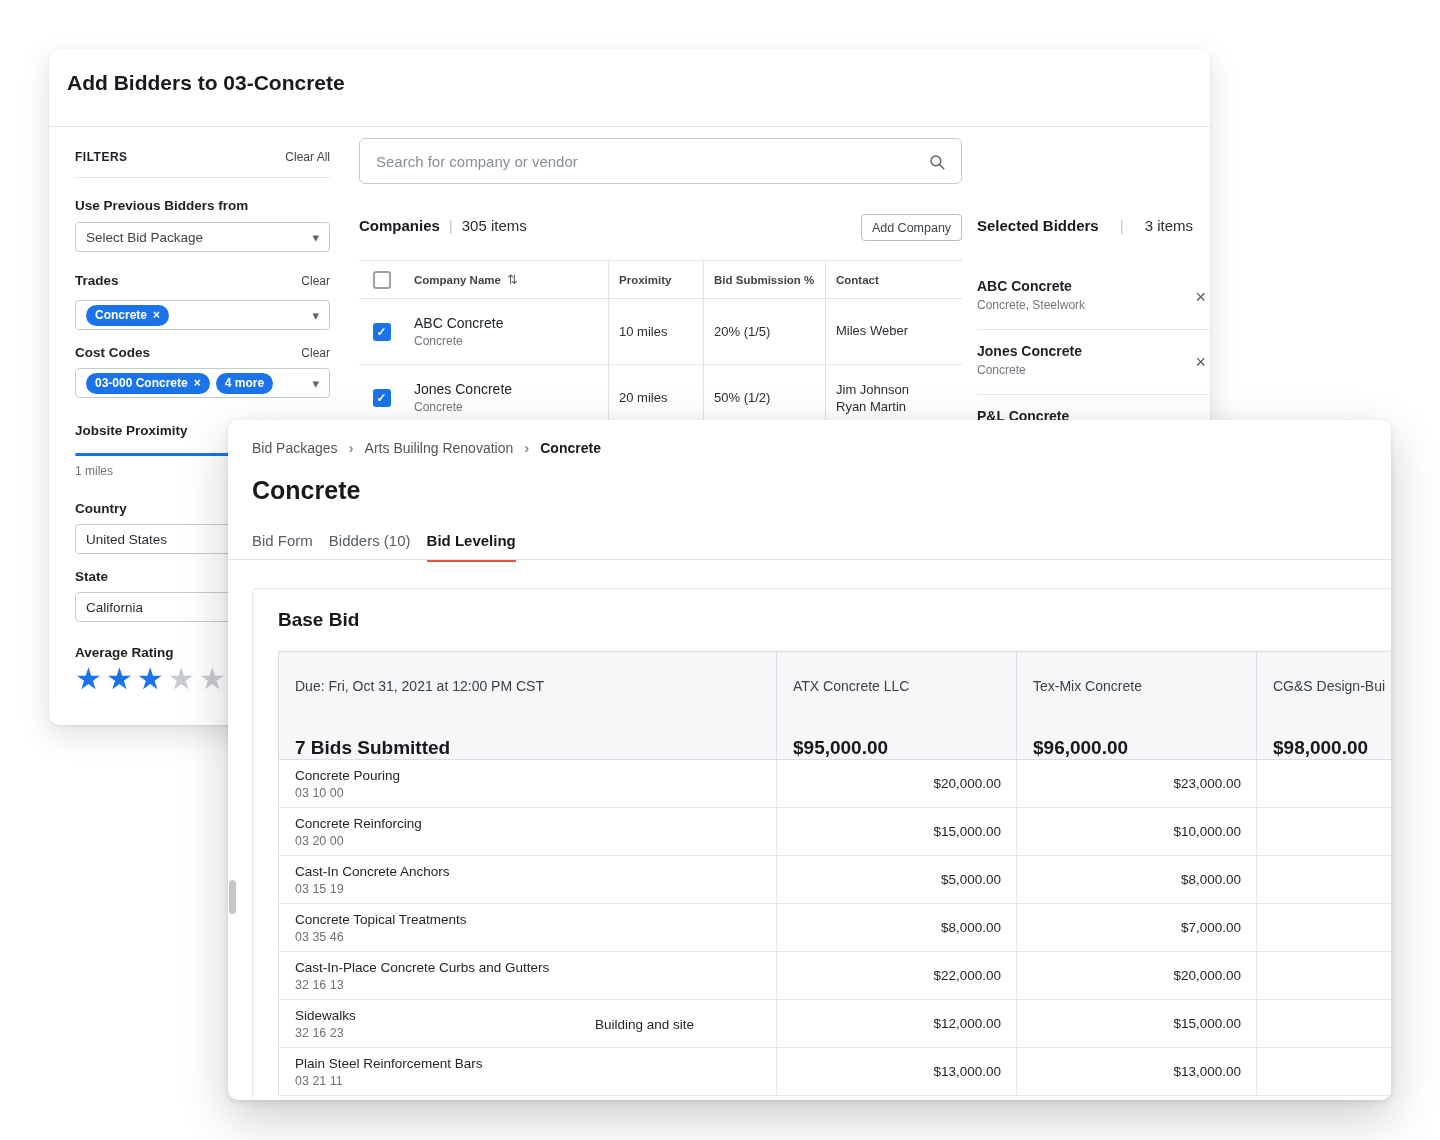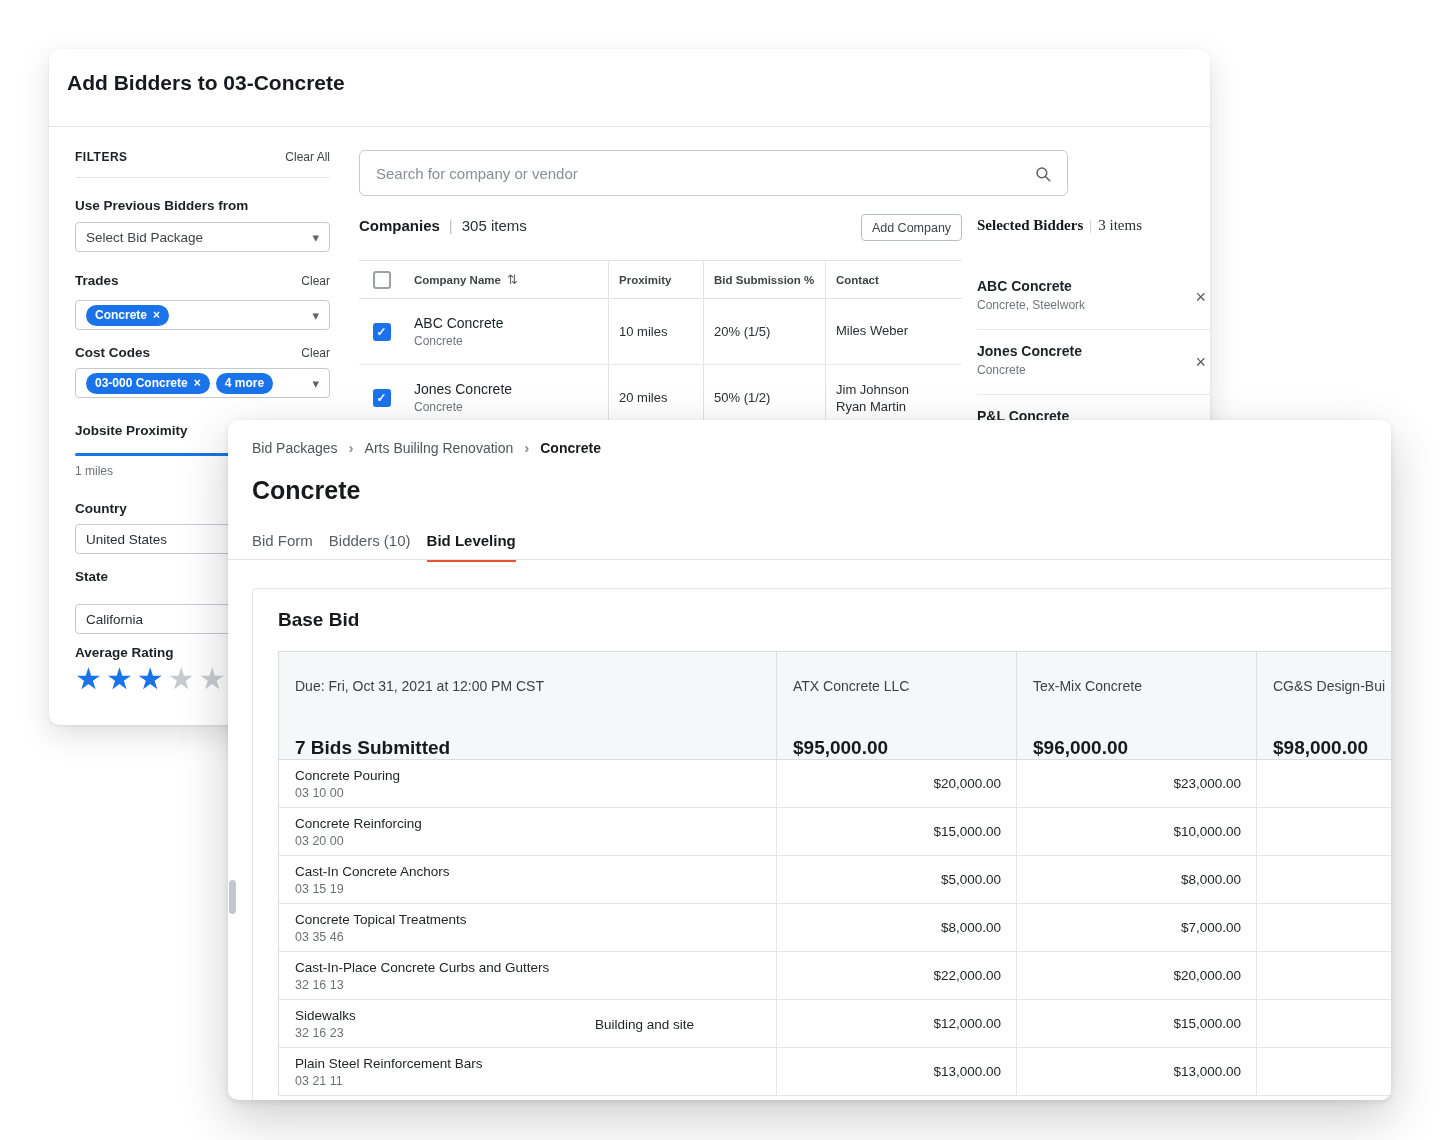--- a/index.html
+++ b/index.html
@@ -57,21 +57,21 @@
   .prox-val { top:415px; font-size:12px; color:#6c7278; }
   .lbl-country { top:452px; }
   .inp { height:30px; border:1px solid #c6c9ce; border-radius:4px; font-family:"Liberation Sans",sans-serif; font-size:13.5px; color:#2a2f34; padding:0 10px; width:255px; background:#fff; }
   .lbl-state { top:520px; }
   .lbl-rating { top:596px; }
   .stars { top:612px; font-size:30px; letter-spacing:4px; white-space:nowrap; cursor:pointer; }
   .star-filled { color:#1a73e8; }
   .star-empty { color:#c7cbd1; }
 
   
-  .search-box { position:absolute; left:310px; top:101px; width:709px; height:46px; border:1px solid #c6c9ce; border-radius:6px; background:#fff; }
+  .search-box { position:absolute; left:310px; top:89px; width:603px; height:46px; border:1px solid #c6c9ce; border-radius:6px; background:#fff; }
   .search-box input { width:100%; height:100%; border:none; outline:none; border-radius:6px; font-family:"Liberation Sans",sans-serif; font-size:15px; color:#2a2f34; padding:0 44px 0 16px; }
   .search-box input::placeholder { color:#878e95; }
   .search-icon { position:absolute; right:15px; top:14px; }
 
   .comp-head { position:absolute; left:310px; top:168px; display:flex; gap:9px; align-items:center; font-size:15px; white-space:nowrap; }
   .hd-bold { font-weight:bold; color:#16191d; }
   .hd-sep { color:#c0c4c9; }
   .hd-count { color:#2a2f34; }
   .add-btn {
     position:absolute; left:812px; top:165px; width:101px; height:27px;
@@ -94,21 +94,21 @@
   .td.c-name { flex-direction:column; align-items:flex-start; justify-content:center; }
   .row-name { font-size:14px; color:#1b2126; white-space:nowrap; }
   .row-trade { font-size:12px; color:#70767d; margin-top:3px; }
   .td.c-contact { flex-direction:column; align-items:flex-start; justify-content:center; gap:2px; }
   .cb { width:18px; height:18px; border-radius:3px; }
   .cb.empty { border:2px solid #9ba1a8; background:#fff; cursor:pointer; }
   .cb.checked { background:#1a73e8; color:#fff; display:flex; align-items:center; justify-content:center; font-size:12px; font-weight:bold; cursor:pointer; }
 
   
   .sel-panel { position:absolute; left:928px; top:0; width:233px; }
-  .sel-head { position:absolute; left:0; top:168px; display:flex; gap:6px; align-items:flex-start; font-size:15px; white-space:nowrap;font-family:Liberation Serif, serif; }
+  .sel-head { position:absolute; left:0; top:168px; display:flex; gap:21px; align-items:flex-start; font-size:15px; white-space:nowrap; }
   .sel-cards { position:absolute; left:0; top:216px; width:233px; }
   .sel-card { position:relative; height:65px; border-bottom:1px solid #e7e9ec; padding:13px 30px 0 0; }
   .sel-name { font-size:14px; font-weight:bold; color:#1b2126; white-space:nowrap; }
   .sel-trades { font-size:12px; color:#70767d; margin-top:4px; white-space:nowrap; }
   .sel-x { position:absolute; right:4px; top:50%; transform:translateY(-50%); font-size:18px; color:#555b61; cursor:pointer; line-height:1; }
 
   
   .window {
     position:absolute; left:228px; top:420px; width:1163px; height:680px;
     background:#fff; border-radius:10px;
@@ -199,21 +199,21 @@
       </div>
 
       <div class="f-label lbl-prox">Jobsite Proximity</div>
       <div class="slider"></div>
       <div class="prox-val">1 miles</div>
 
       <div class="f-label lbl-country">Country</div>
       <div style="top:475px;"><input class="inp" value="United States" style=""></div>
 
       <div class="f-label lbl-state">State</div>
-      <div style="top:543px;margin-top:12px;"><input class="inp" value="California" style=""></div>
+      <div style="top:543px;"><input class="inp" value="California" style=""></div>
 
       <div class="f-label lbl-rating">Average Rating</div>
       <div class="stars">
         <span class="star-filled">★</span><span class="star-filled">★</span><span class="star-filled">★</span><span class="star-empty">★</span><span class="star-empty">★</span>
       </div>
     </aside>
 
     <div class="search-box">
       <input type="text" placeholder="Search for company or vendor" style="">
       <span class="search-icon">

